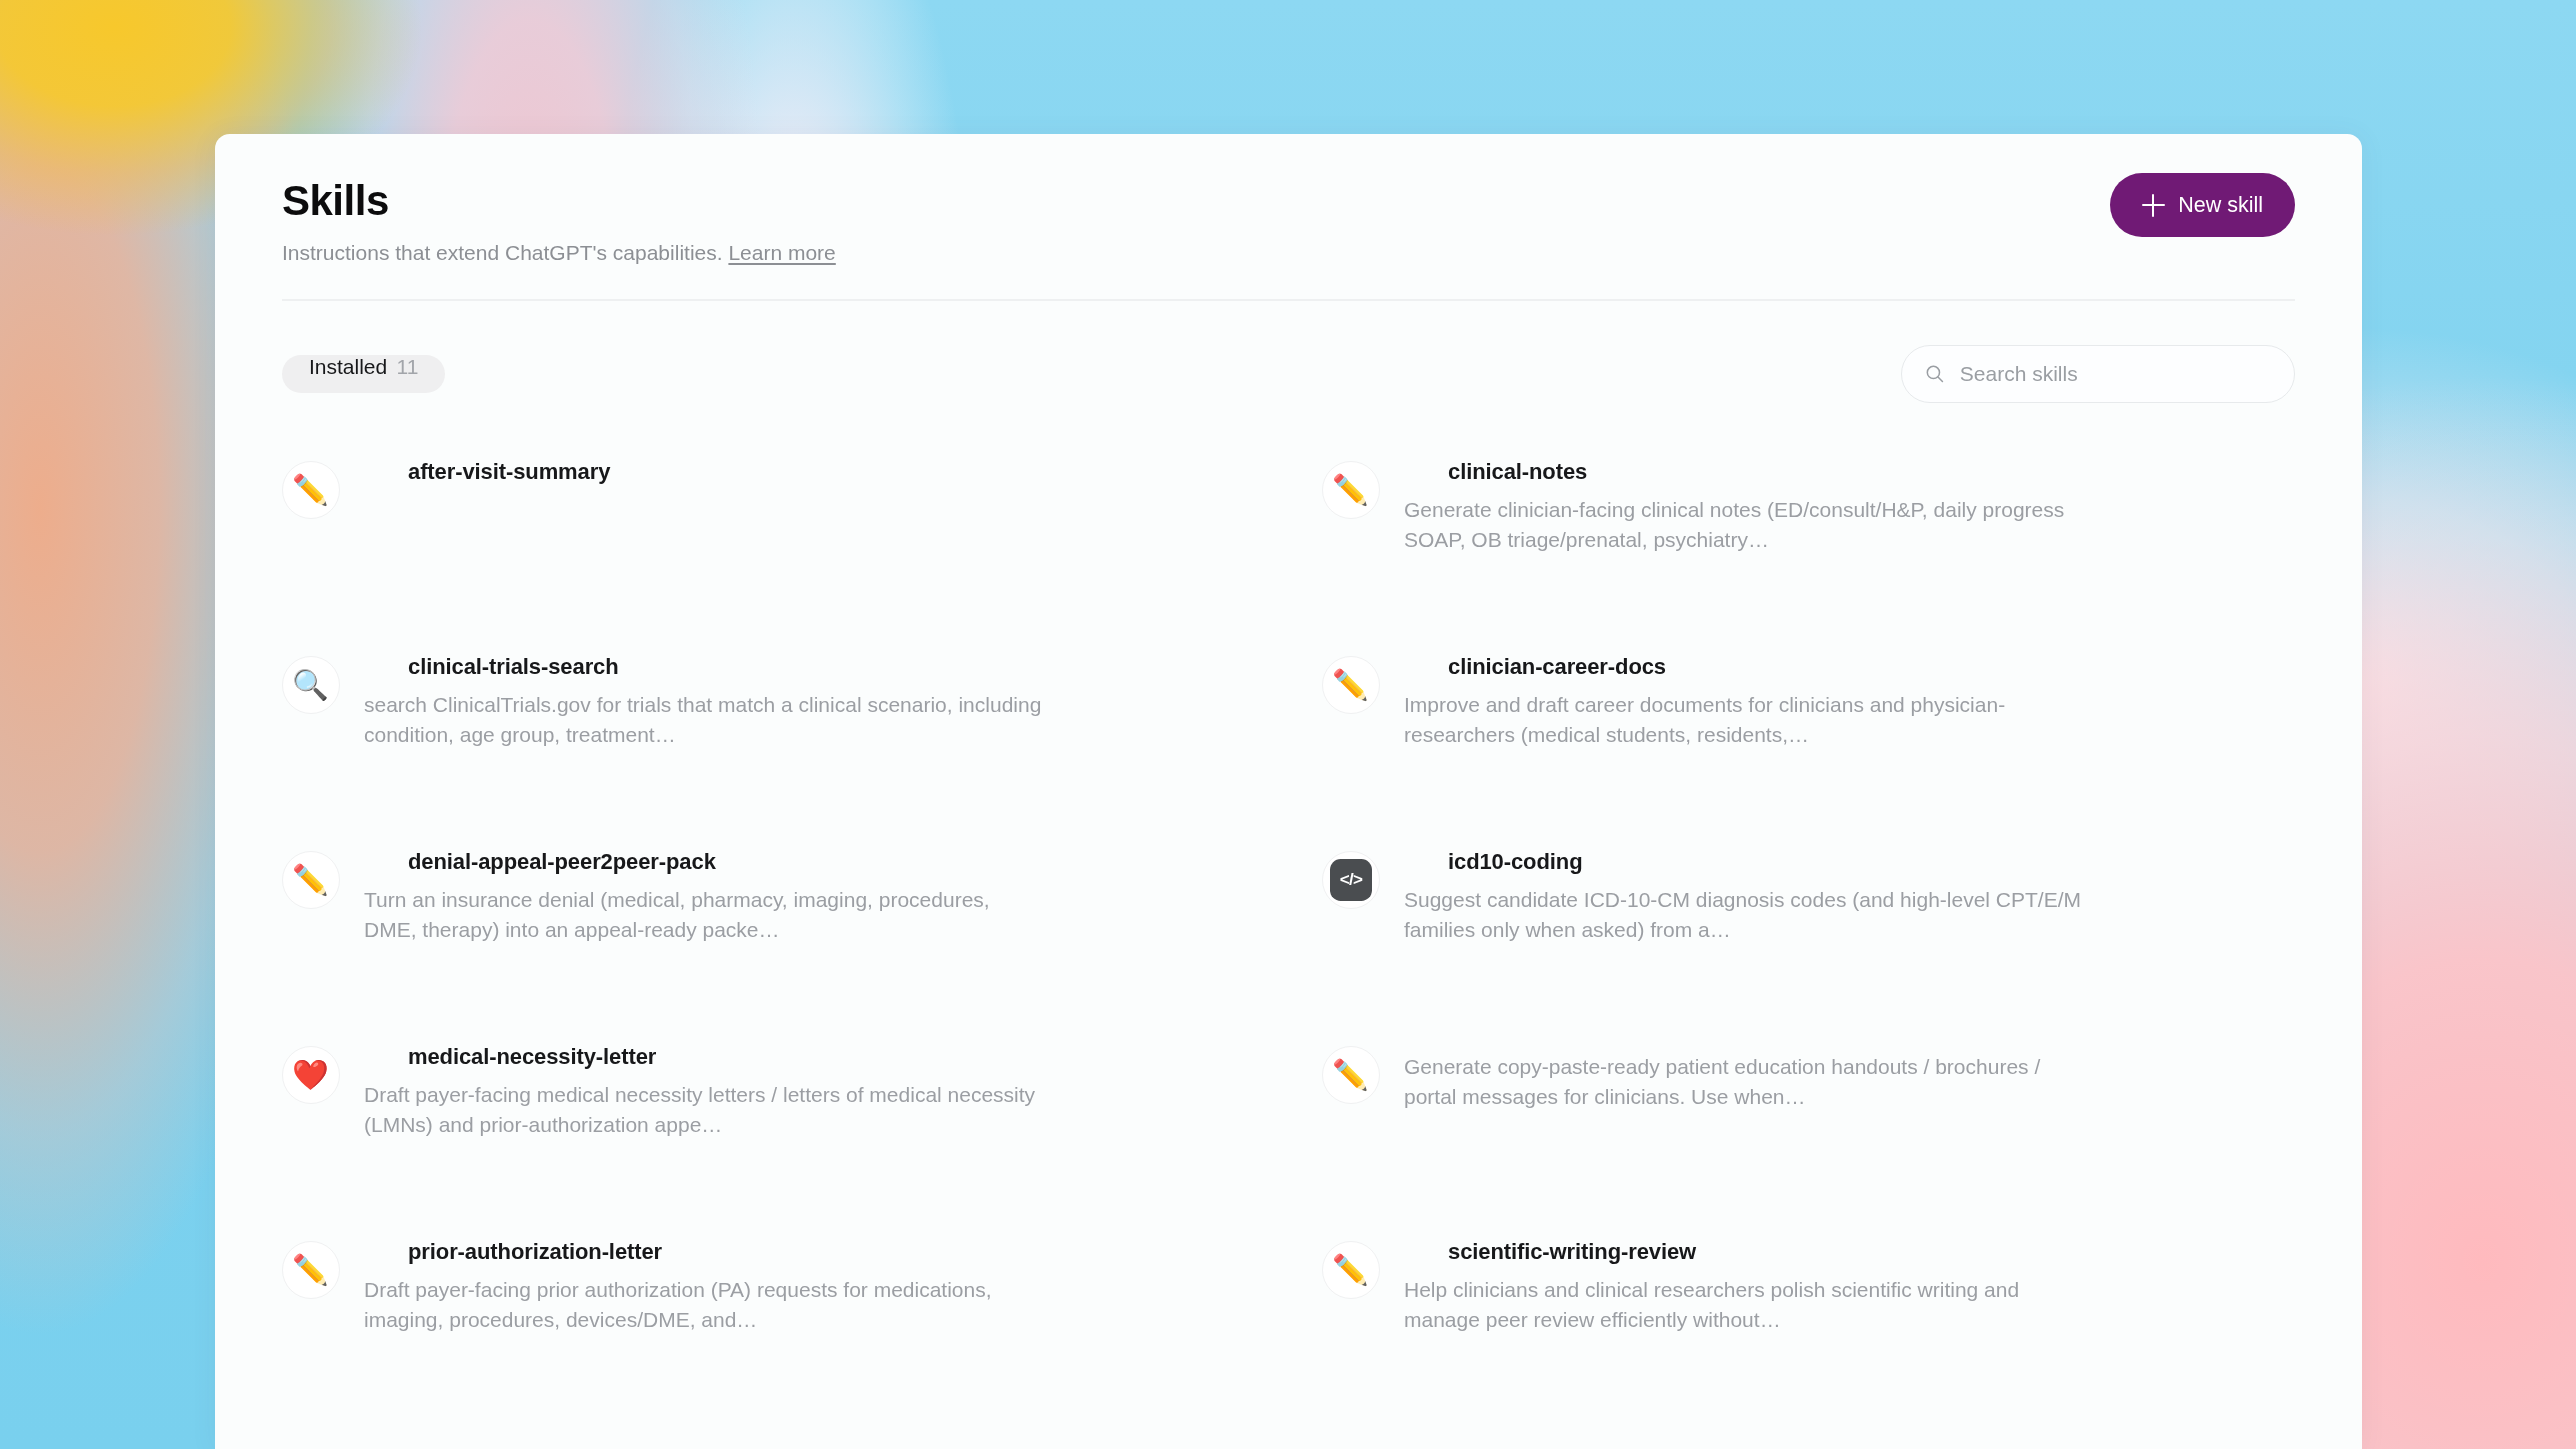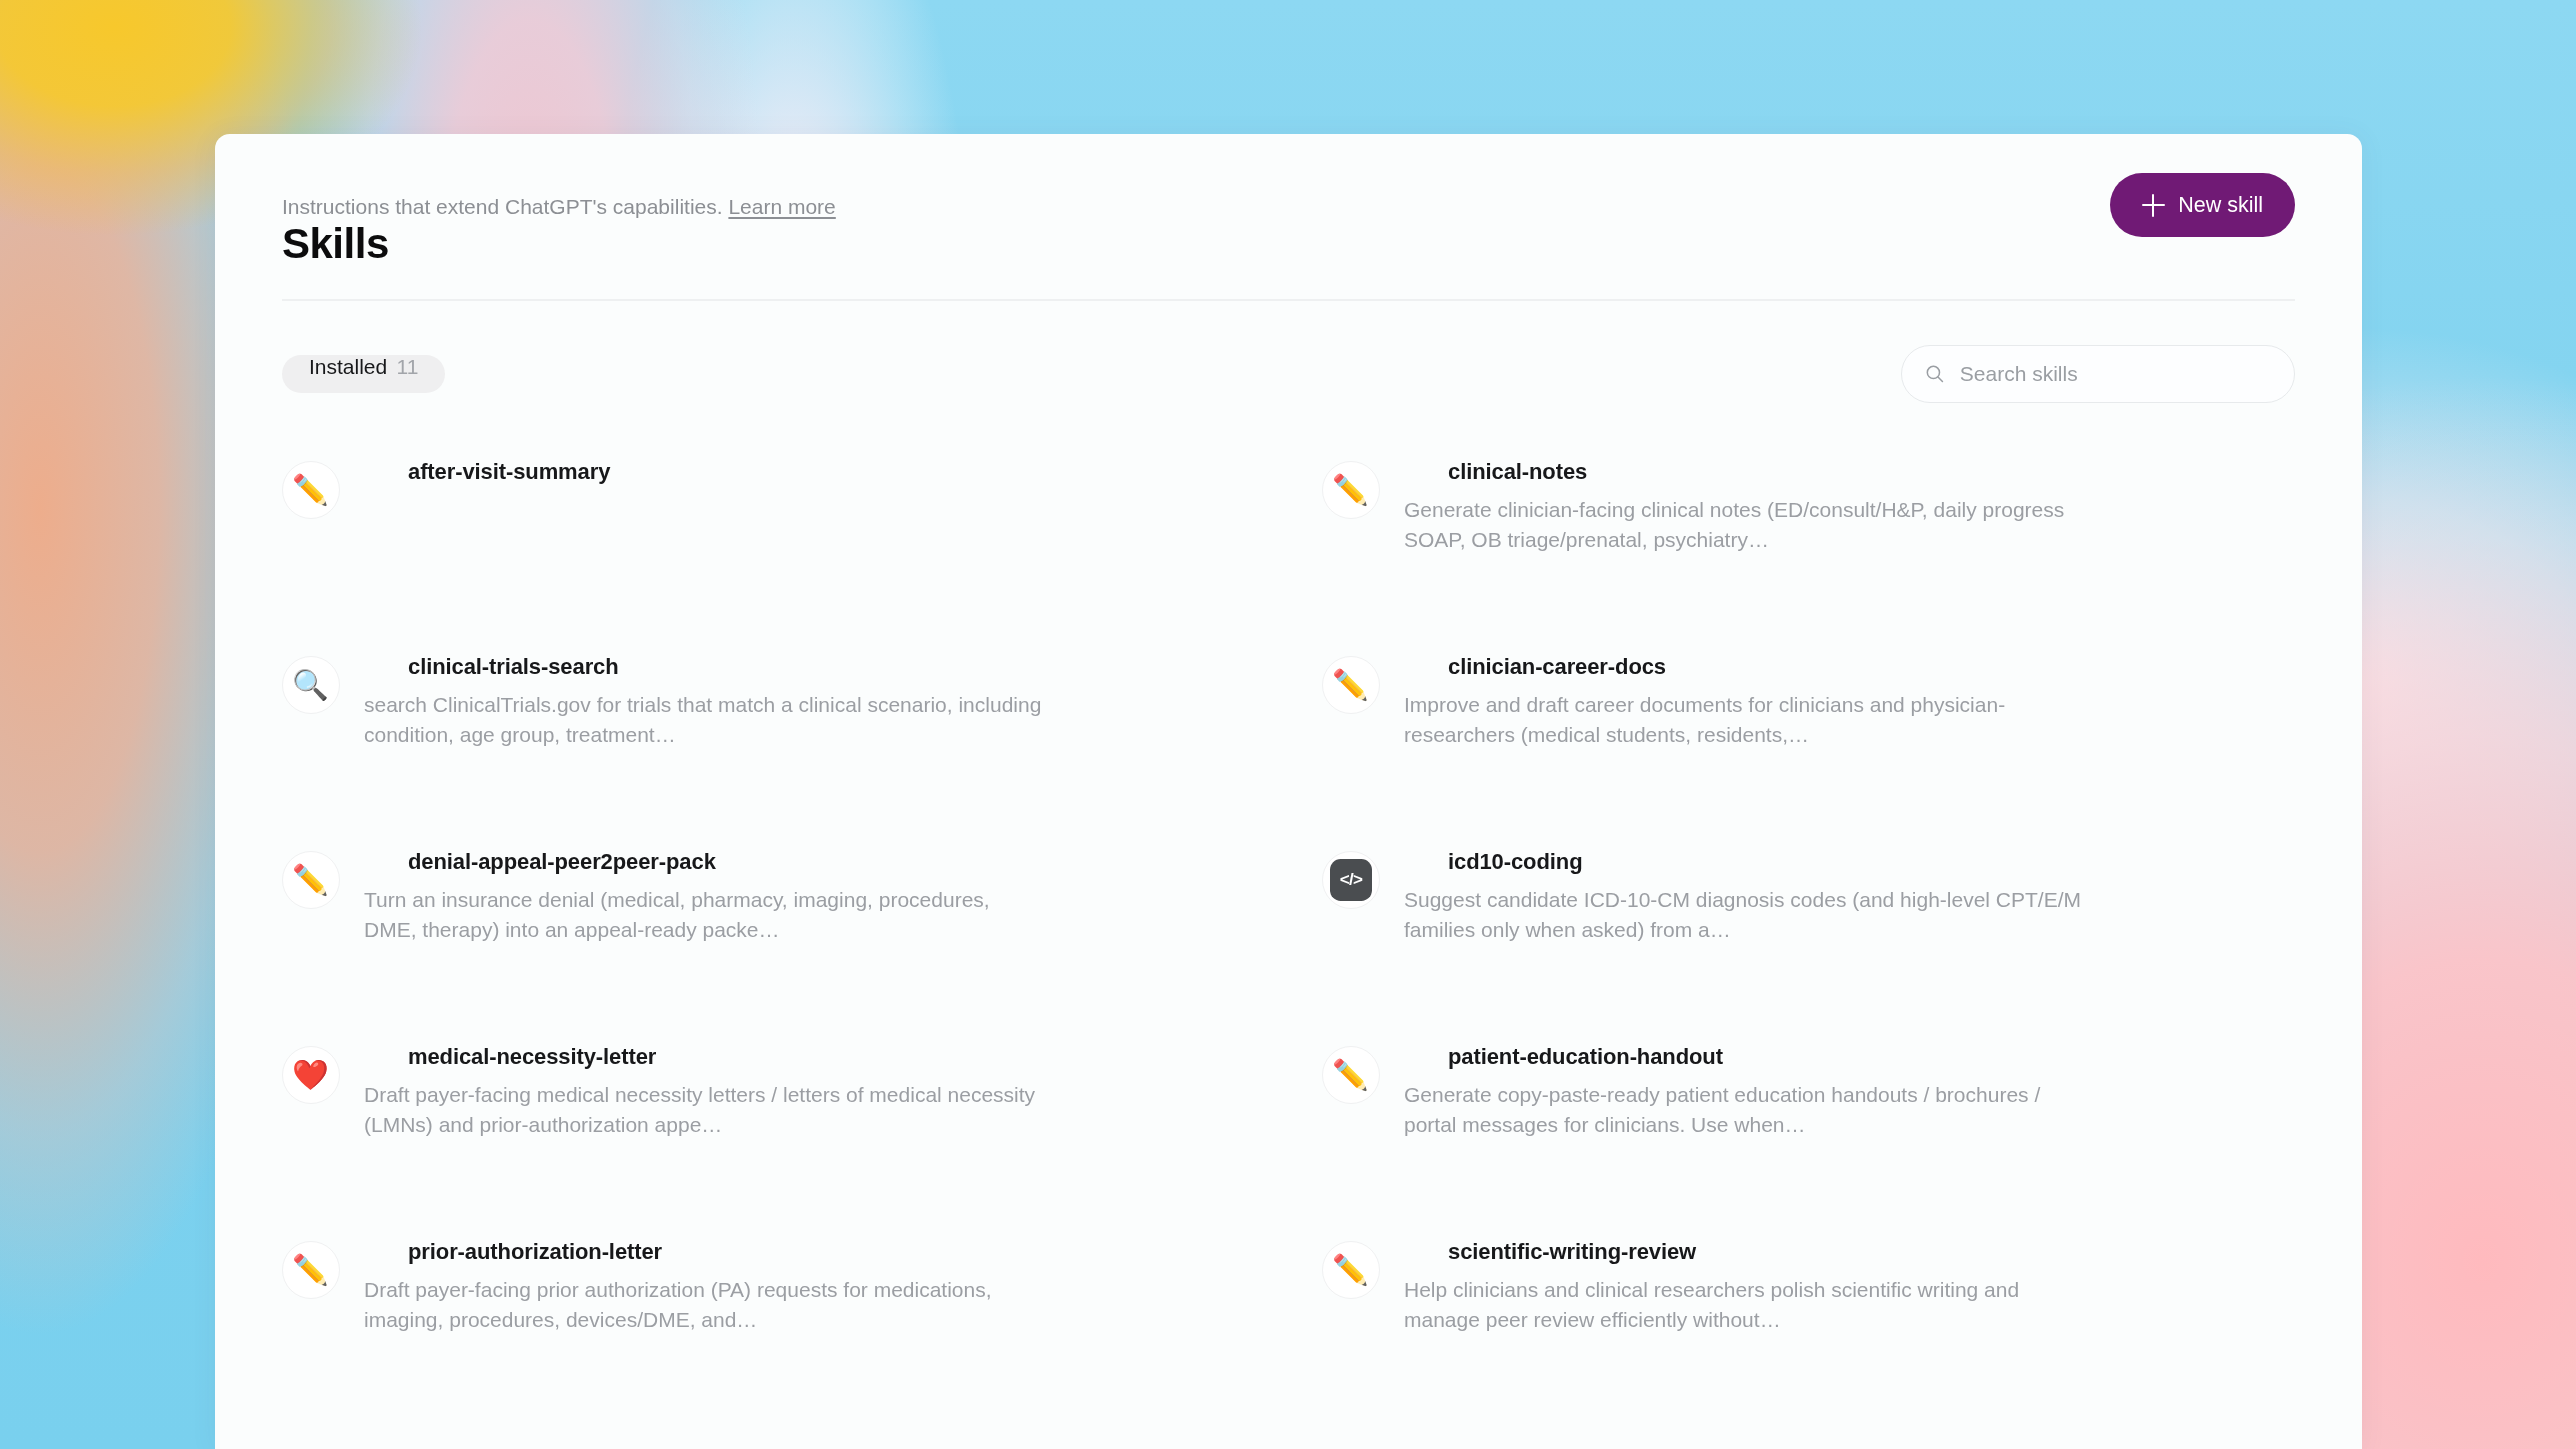--- a/index.html
+++ b/index.html
@@ -273,25 +273,25 @@
 </style>
 </head>
 <body>
 
 <div id="wallpaper"></div>
 
 <div id="skills-card">
   <div class="card-inner">
 
     <div id="card-header">
+      <div id="page-title">Skills</div>
       <div id="page-subtitle">
         <span>Instructions that extend ChatGPT's capabilities.</span>
         <a id="learn-more-link">Learn more</a>
       </div>
-      <div id="page-title">Skills</div>
 
       <button id="new-skill-button">
         <span id="plus-icon"></span>
         <span>New skill</span>
       </button>
 
       <hr id="header-divider">
     </div>
 
     <div id="toolbar">
@@ -370,21 +370,20 @@
           <div class="skill-text">
             <div class="skill-name">medical-necessity-letter</div>
             <div class="skill-desc">Draft payer-facing medical necessity letters / letters of medical necessity (LMNs) and prior-authorization appe…</div>
           </div>
         </div>
         <div class="skill-item">
           <div class="skill-icon-badge">
             <span class="skill-emoji">✏️</span>
           </div>
           <div class="skill-text">
-            <div class="skill-name">patient-education-handout</div>
             <div class="skill-desc">Generate copy-paste-ready patient education handouts / brochures / portal messages for clinicians. Use when…</div>
           </div>
         </div>
         <div class="skill-item">
           <div class="skill-icon-badge">
             <span class="skill-emoji">✏️</span>
           </div>
           <div class="skill-text">
             <div class="skill-name">prior-authorization-letter</div>
             <div class="skill-desc">Draft payer-facing prior authorization (PA) requests for medications, imaging, procedures, devices/DME, and…</div>

